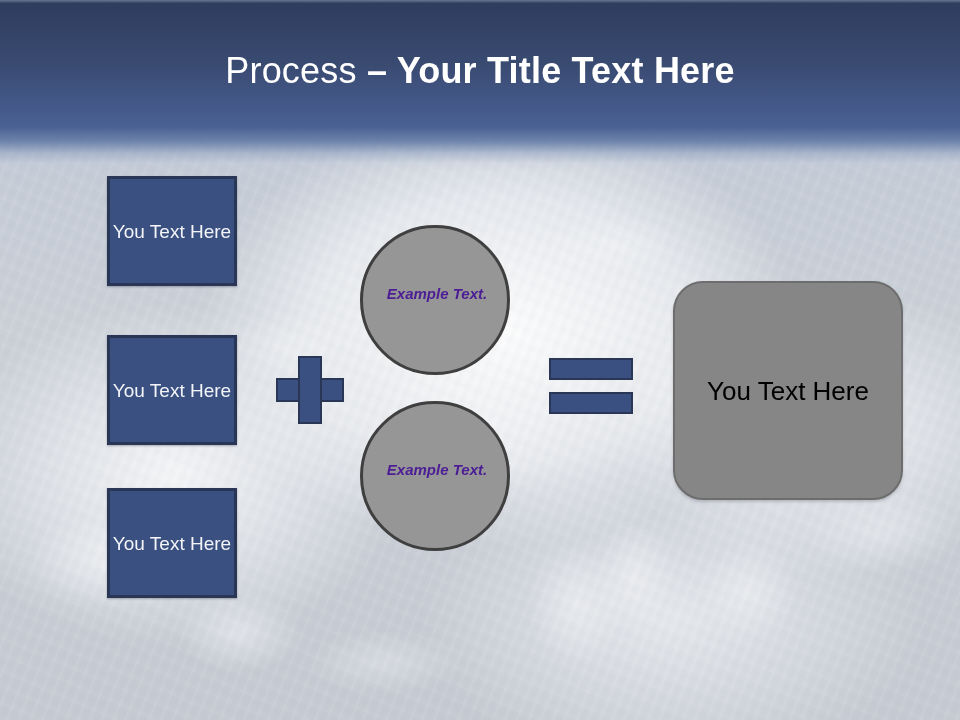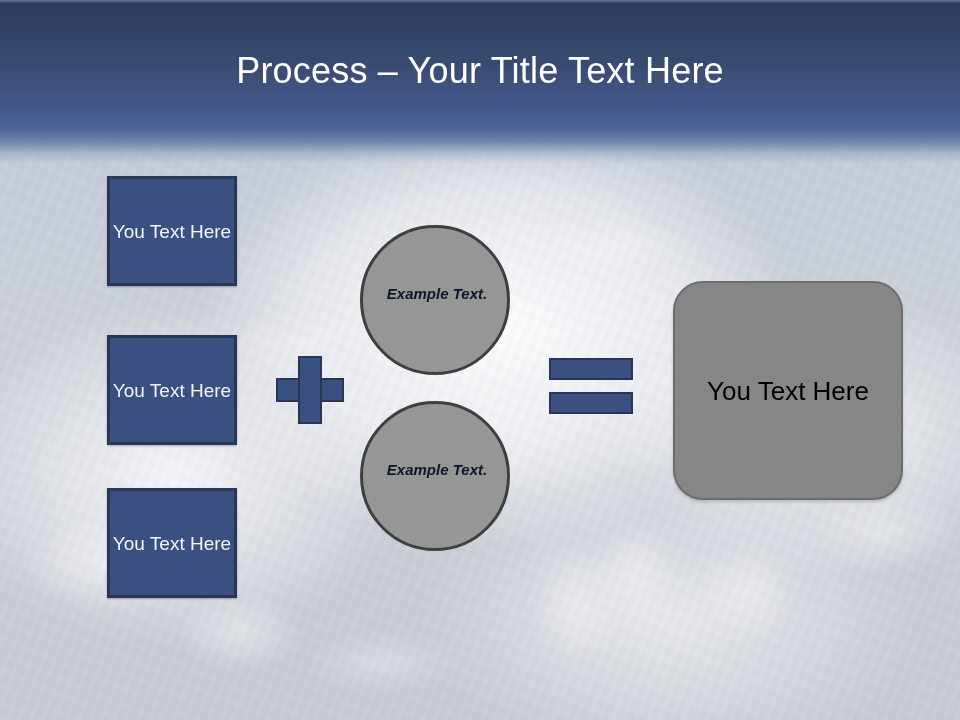--- a/index.html
+++ b/index.html
@@ -80,21 +80,21 @@
     top: 50px;
     width: 960px;
     text-align: center;
     color: #ffffff;
     font-size: 36px;
     line-height: 42px;
     letter-spacing: 0.2px;
     white-space: nowrap;
   }
   .title-text .strong { font-weight: normal; }
-  .title-text .light  { font-weight: normal; }
+  .title-text .light  { font-weight: bold; }
 
   
   .blue-box {
     position: absolute;
     width: 130px;
     height: 110px;
     background: #3a5080;
     border: 3px solid #2a3656;
     box-sizing: border-box;
     display: flex;
@@ -133,21 +133,21 @@
     position: absolute;
     width: 150px;
     height: 150px;
     border-radius: 50%;
     background: #969696;
     border: 3px solid #3f3f3f;
     box-sizing: border-box;
     display: flex;
     align-items: center;
     justify-content: center;
-    color: #0f172a;
+    color: #4c1d95;
     font-size: 15px;
     line-height: 24px;
     font-weight: bold;
     font-style: italic;
     text-align: center;
   }
   #gray-circle-1 { left: 360px; top: 225px; }
   #gray-circle-2 { left: 360px; top: 401px; }
   .gray-circle .label { transform: translate(2px, -6px); }
 

